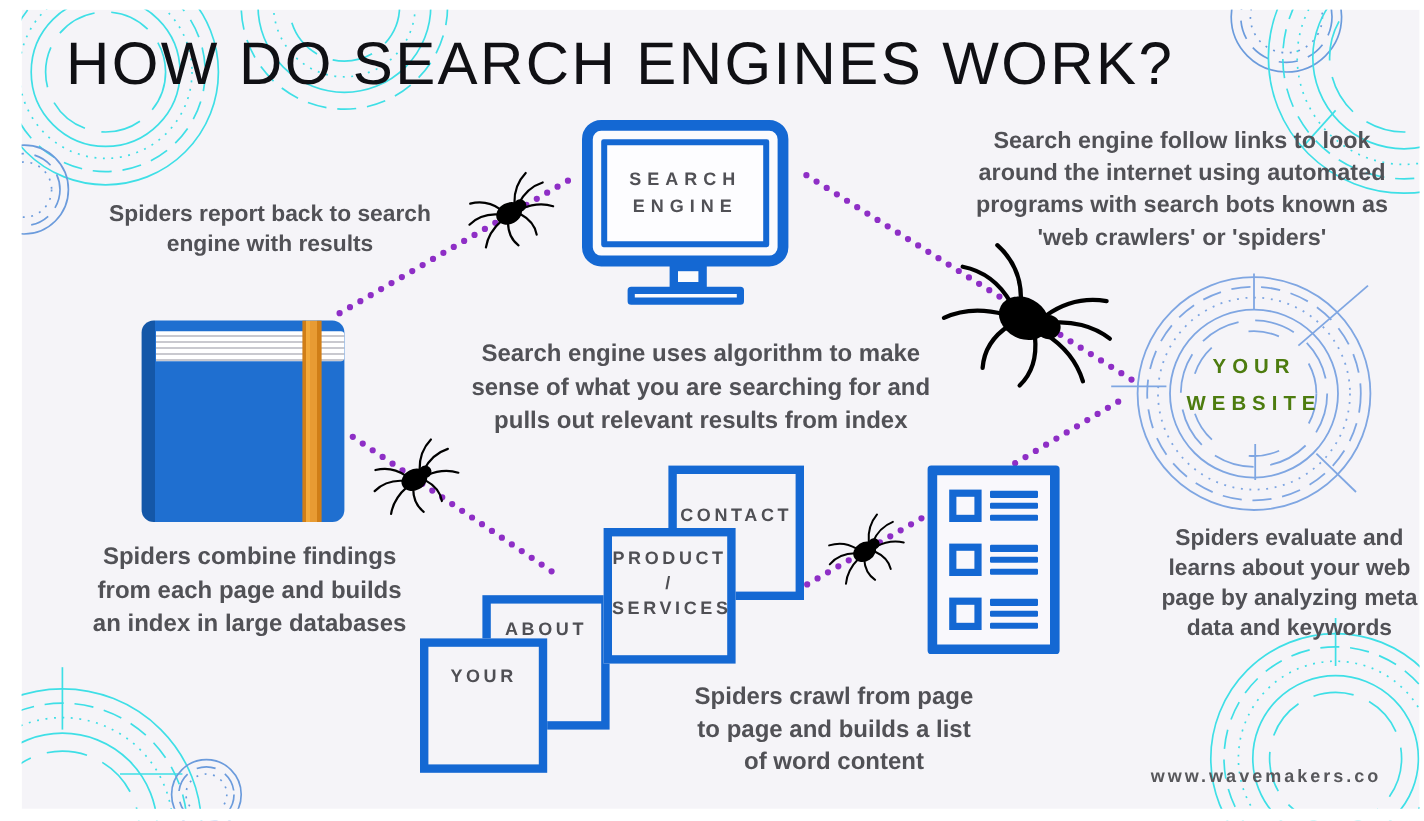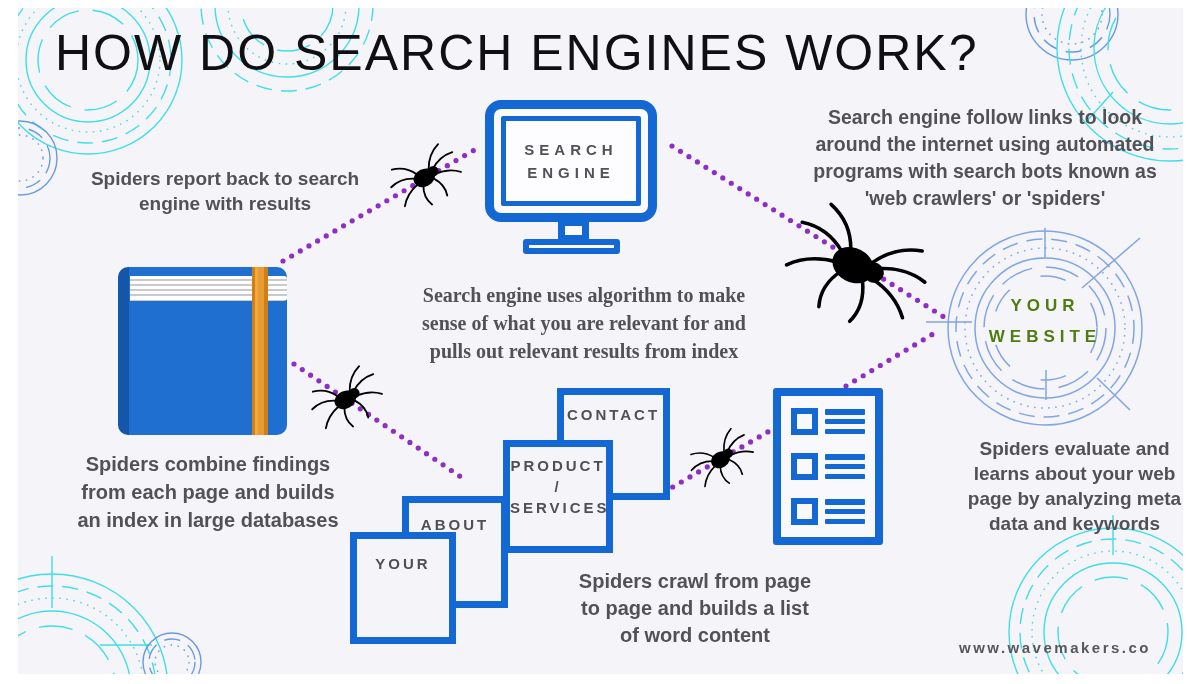--- a/index.html
+++ b/index.html
@@ -190,21 +190,21 @@
   <div id="book">
     <div id="book-pages"></div>
     <div id="book-strap"></div>
   </div>
 
   <div id="website-label">
     <div>YOUR</div>
     <div>WEBSITE</div>
   </div>
 
-  <div class="page-sq" style="left:557px;top:388px;width:113px;height:112px;z-index:21;padding-top:11px;">
+  <div class="page-sq" style="left:557px;top:388px;width:113px;height:112px;z-index:21;padding-top:26px;">
     <div>CONTACT</div>
   </div>
   <div class="page-sq" style="left:402px;top:496px;width:106px;height:112px;z-index:22;padding-top:13px;">
     <div>ABOUT</div>
   </div>
   <div class="page-sq" style="left:503px;top:440px;width:110px;height:113px;z-index:23;padding-top:8px;line-height:21px;">
     <div>PRODUCT</div>
     <div>/</div>
     <div>SERVICES</div>
   </div>
@@ -250,23 +250,23 @@
     <div>programs with search bots known as</div>
     <div>'web crawlers' or 'spiders'</div>
   </div>
 
   <div class="cap" style="left:48px;top:450px;width:320px;font-size:20px;line-height:28px;">
     <div>Spiders combine findings</div>
     <div>from each page and builds</div>
     <div>an index in large databases</div>
   </div>
 
-  <div class="cap" style="left:372px;top:281px;width:424px;font-size:20px;line-height:28px;font-family:Liberation Serif, serif;">
+  <div class="cap" style="left:372px;top:281px;width:424px;font-size:20px;line-height:28px;">
     <div>Search engine uses algorithm to make</div>
-    <div>sense of what you are relevant for and</div>
+    <div>sense of what you are searching for and</div>
     <div>pulls out relevant results from index</div>
   </div>
 
   <div class="cap" style="left:545px;top:568px;width:300px;font-size:20px;line-height:27px;">
     <div>Spiders crawl from page</div>
     <div>to page and builds a list</div>
     <div>of word content</div>
   </div>
 
   <div class="cap" style="left:932px;top:436px;width:285px;font-size:19px;line-height:25px;">

